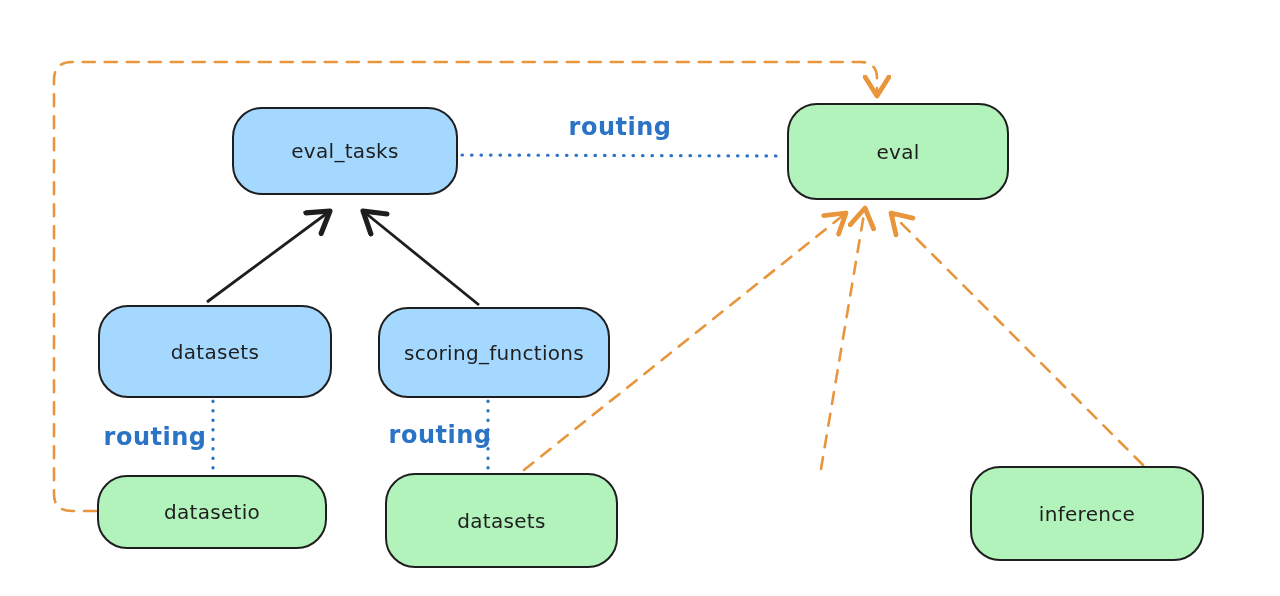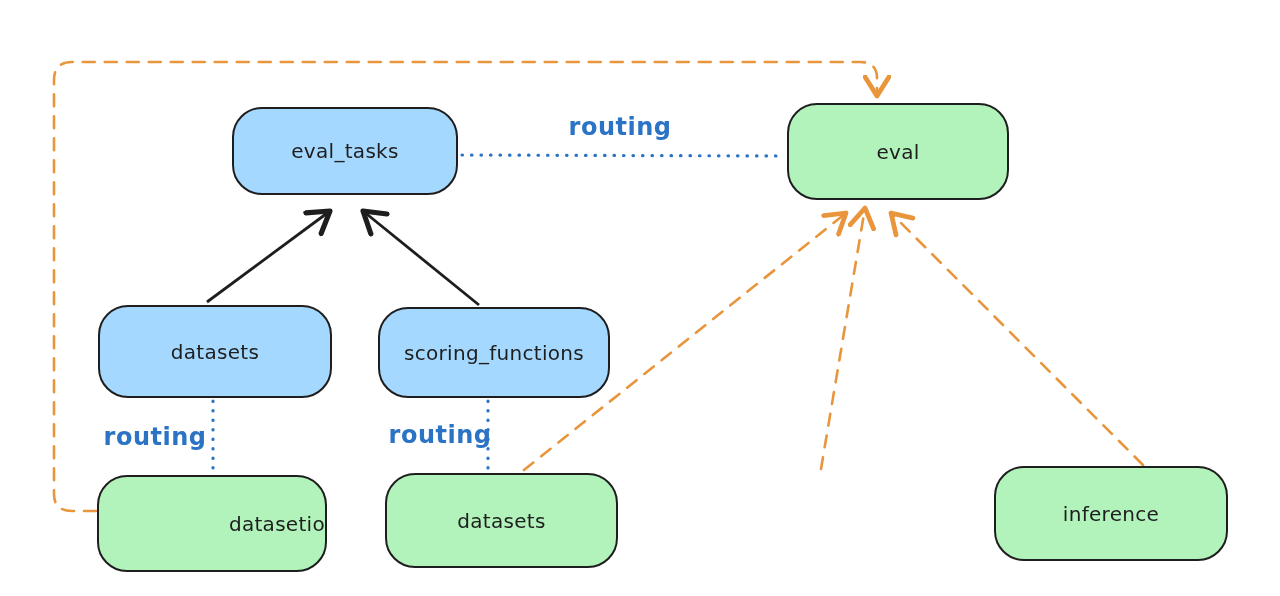--- a/index.html
+++ b/index.html
@@ -19,24 +19,24 @@
     font-size:20px;color:#1e1e1e;
     box-sizing:border-box;
     letter-spacing:0.3px;
   }
   .node.blue{background:#a5d8ff;}
   .node.green{background:#b2f2bb;}
   .n-eval-tasks{left:232px;top:107px;width:226px;height:88px;}
   .n-eval{left:787px;top:103px;width:222px;height:97px;}
   .n-datasets{left:98px;top:305px;width:234px;height:93px;}
   .n-scoring-functions{left:378px;top:307px;width:232px;height:91px;}
-  .n-datasetio{left:97px;top:475px;width:230px;height:97px;justify-content:flex-end;}
+  .n-datasetio{left:97px;top:475px;width:230px;height:74px;}
   .n-scoring{left:385px;top:473px;width:233px;height:95px;}
   .n-agents{left:708px;top:470px;width:234px;height:95px;}
-  .n-inference{left:994px;top:466px;width:234px;height:95px;}
+  .n-inference{left:970px;top:466px;width:234px;height:95px;}
   .edge-label{
     position:absolute;
     width:110px;
     text-align:center;
     color:#2b73c4;
     font-size:24px;
     font-weight:700;
     letter-spacing:0.5px;
   }
   .l-top{left:565px;top:113px;}

